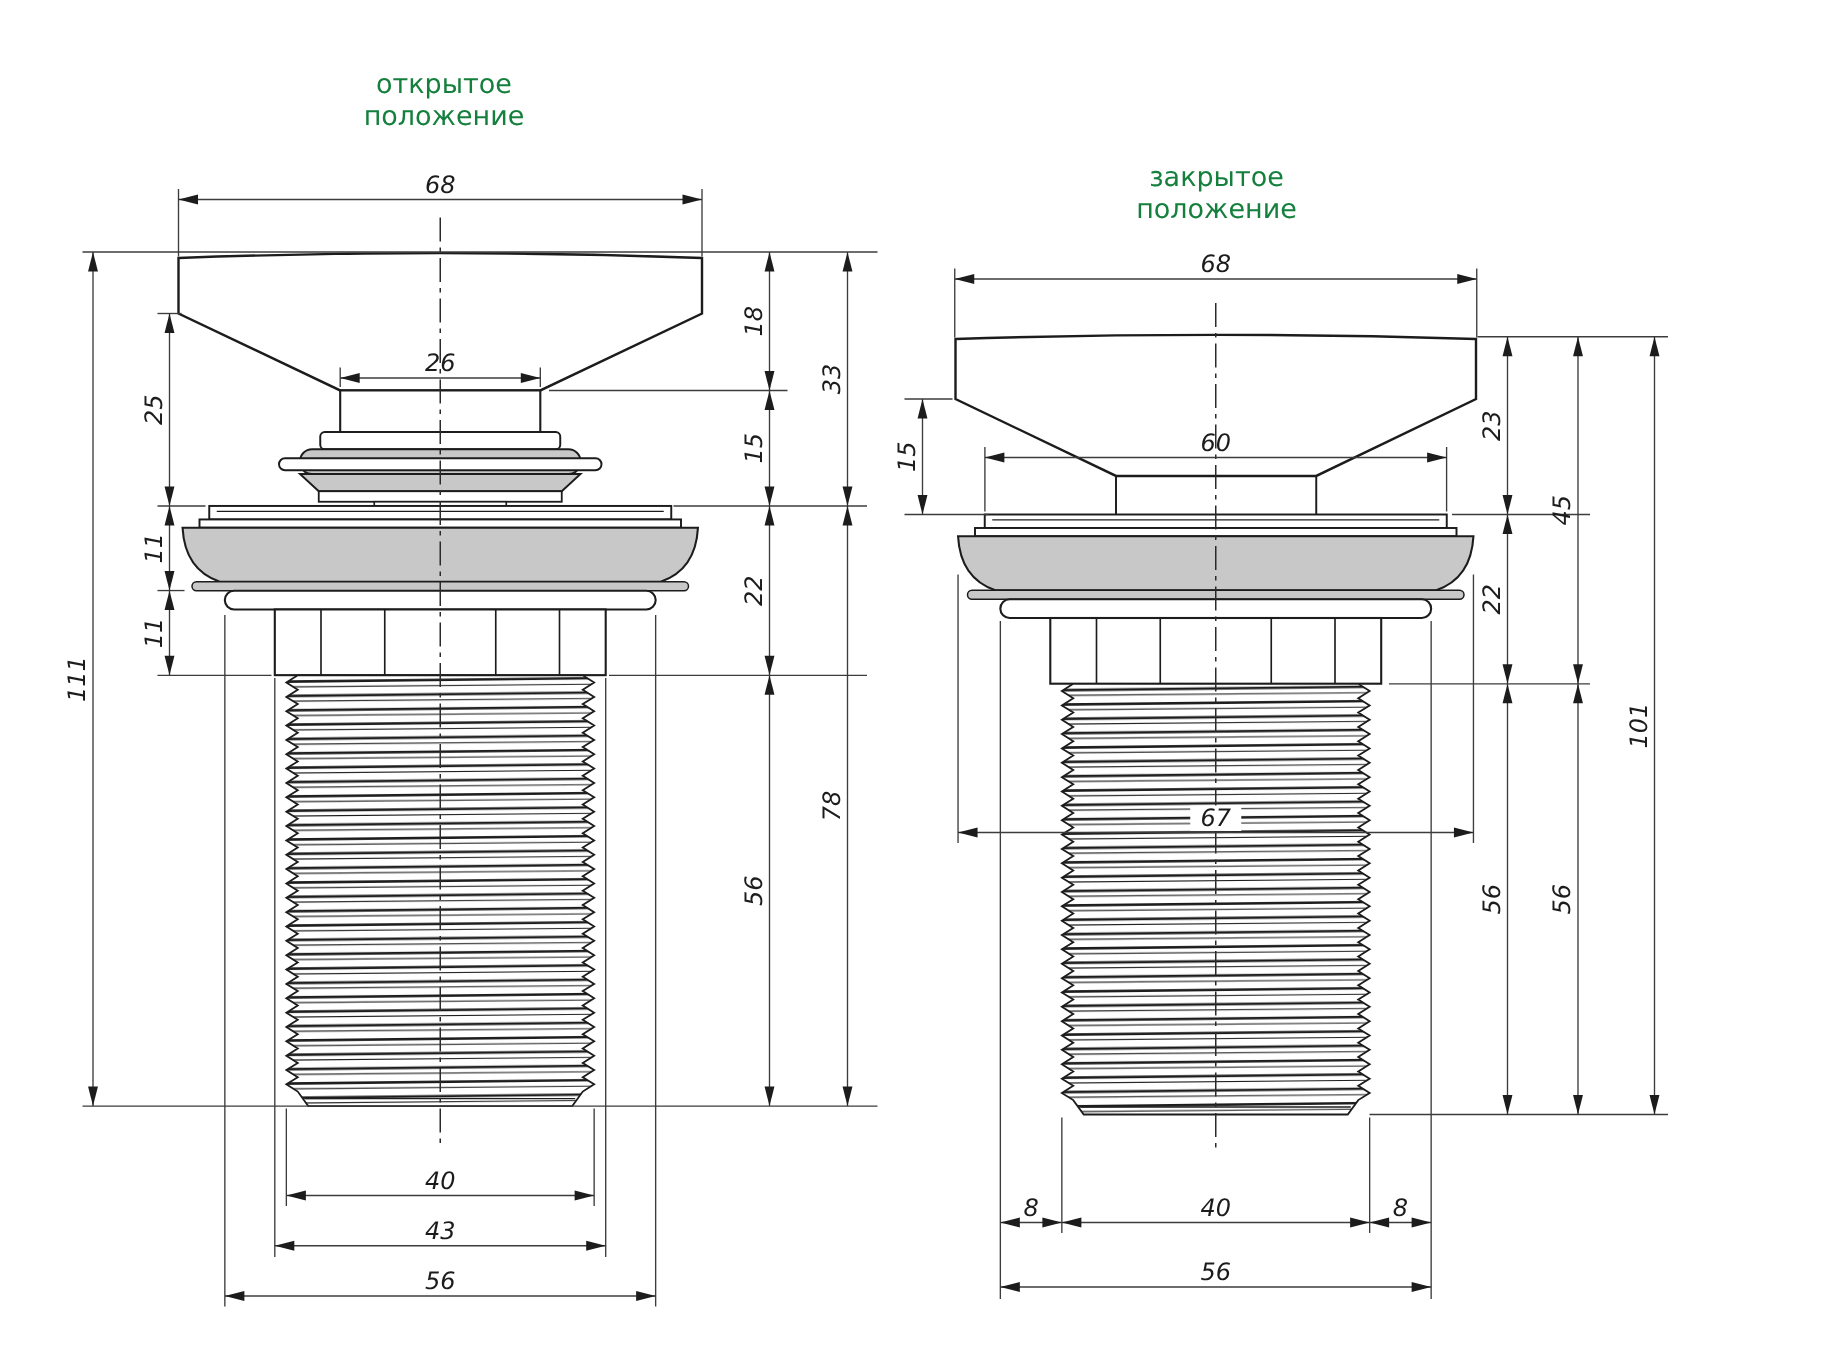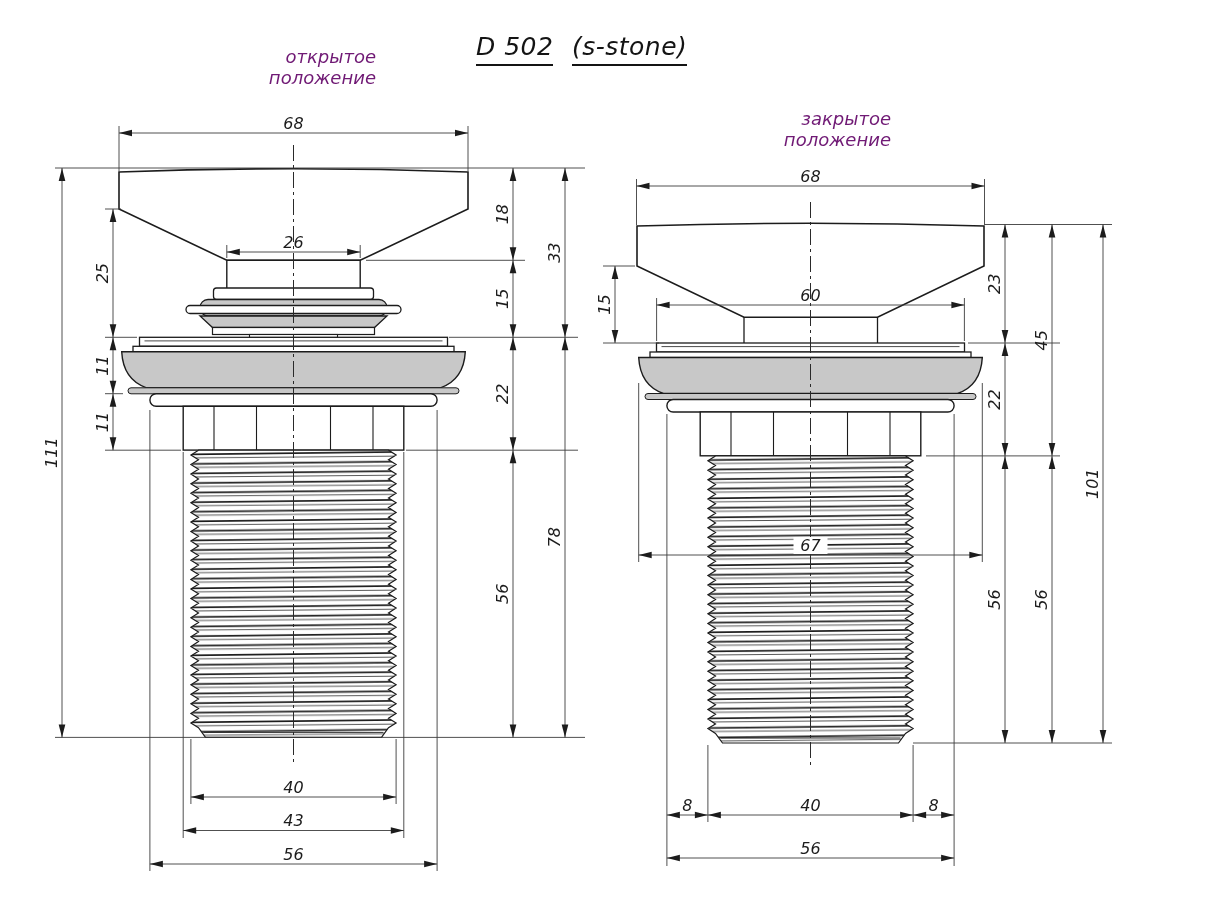--- a/index.html
+++ b/index.html
@@ -3,22 +3,22 @@
 <meta charset="utf-8">
 <style>
   html,body{margin:0;padding:0;background:#fff;}
   .stage{position:relative;width:1221px;height:907px;background:#fff;overflow:hidden;
          font-family:"DejaVu Sans",sans-serif;color:#111;}
   #cad{position:absolute;left:0;top:0;}
   .title{position:absolute;left:476px;top:32px;font-style:italic;font-size:25px;
          letter-spacing:0.5px;white-space:nowrap;color:#141414;}
   .title span{border-bottom:2px solid #141414;padding-bottom:3px;}
   .title .t2{margin-left:10px;}
-  .viewlabel{position:absolute;width:160px;text-align:right;font-style:italic;
-             font-size:18px;line-height:21px;color:#701a75;}
+  .viewlabel{position:absolute;width:160px;text-align:center;
+             font-size:18px;line-height:21px;color:#15803d;}
   .lbl-open{left:216px;top:46px;}
   .lbl-closed{left:731px;top:108px;}
   .dimtxt{font-style:italic;font-size:16px;fill:#1c1c1c;}
 </style>
 </head>
 <body>
 
 <div class="stage">
   <svg id="cad" width="1221" height="907" viewBox="0 0 1221 907">
       <defs>
@@ -299,24 +299,20 @@
         </g>
         <g>
           <line x1="1103" y1="224.5" x2="1103" y2="743" stroke="#3c3c3c" stroke-width="0.9" stroke-linecap="butt"></line>
           <polygon points="1103,224.5 1099.7,237.5 1106.3,237.5" fill="#1c1c1c"></polygon>
           <polygon points="1103,743 1099.7,730 1106.3,730" fill="#1c1c1c"></polygon>
           <text x="1098" y="483.75" text-anchor="middle" class="dimtxt" transform="rotate(-90 1098 483.75)">101</text>
         </g>
       </g>
     </svg>
 
-  <div class="title">
-    <span class="t1">D 502</span>
-    <span class="t2">(s-stone)</span>
-  </div>
 
   <div class="viewlabel lbl-open">
     <div>открытое</div>
     <div>положение</div>
   </div>
 
   <div class="viewlabel lbl-closed">
     <div>закрытое</div>
     <div>положение</div>
   </div>

